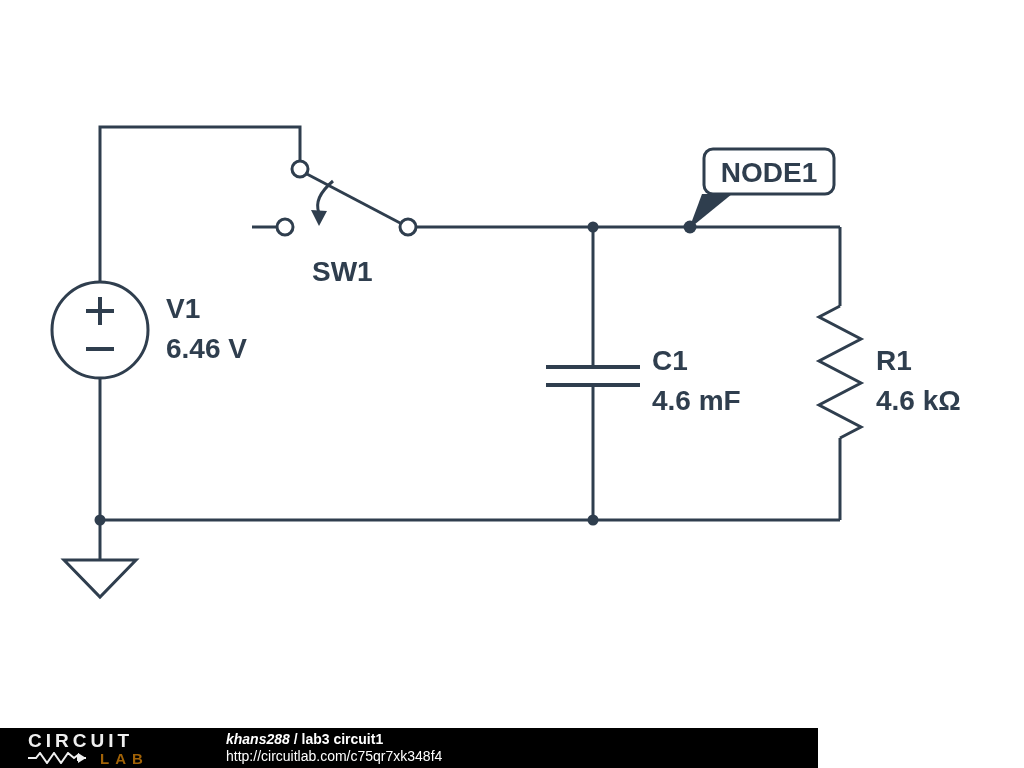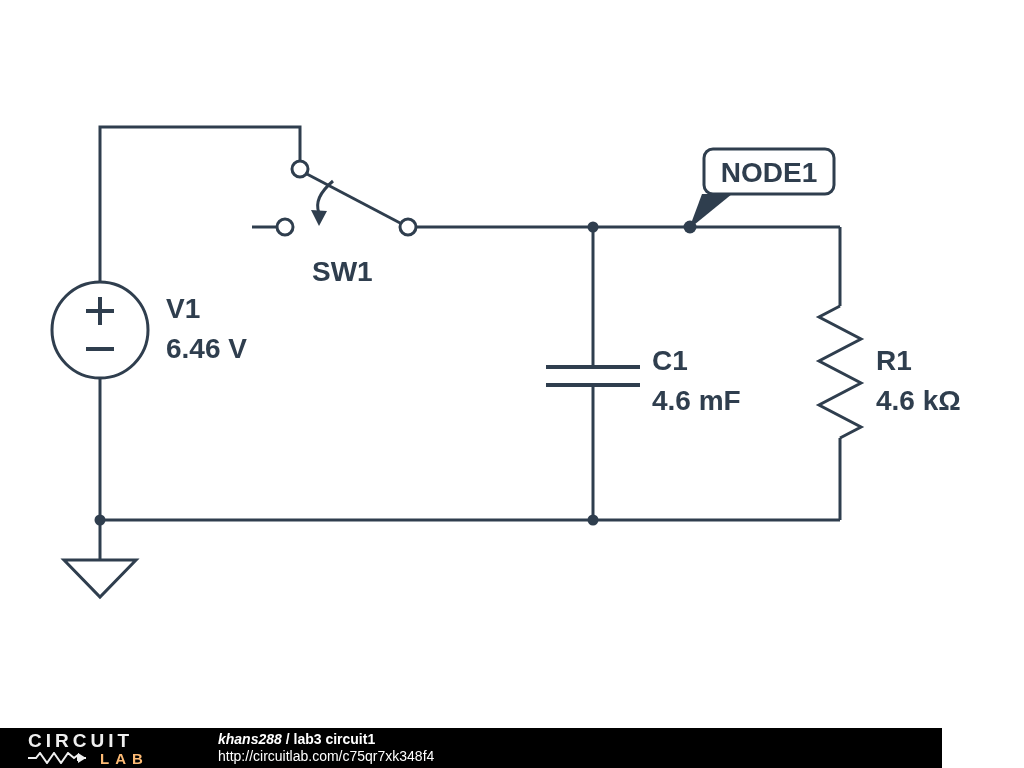--- a/index.html
+++ b/index.html
@@ -1,27 +1,27 @@
 <!DOCTYPE html>
 <html><head>
 <meta charset="utf-8">
 <style>
   html,body{margin:0;padding:0;background:#ffffff;}
   .page{width:1024px;height:768px;position:relative;background:#ffffff;overflow:hidden;
         font-family:"Liberation Sans", sans-serif;}
   .canvas-wrap{width:1024px;height:728px;}
   svg text{font-family:"Liberation Sans", sans-serif;font-weight:bold;fill:#2f3e4e;}
 
-  .footer{position:absolute;left:0;bottom:0;width:942px;height:40px;background:#000000;
-          display:flex;align-items:center;}
+  .footer{position:absolute;left:0;bottom:0;width:818px;height:40px;background:#000000;
+          display:flex;align-items:center;gap:8px;}
   .logo{margin-left:28px;width:160px;display:flex;flex-direction:column;justify-content:center;
         line-height:1;cursor:pointer;}
   .logo-top{color:#efefef;font-size:19px;font-weight:bold;letter-spacing:4px;}
   .logo-bottom{display:flex;align-items:center;gap:6px;margin-top:1px;}
-  .logo-bottom .lab{color:#fdba74;font-size:15px;font-weight:bold;letter-spacing:6px;}
+  .logo-bottom .lab{color:#a16207;font-size:15px;font-weight:bold;letter-spacing:6px;}
   .footer-text{margin-left:30px;color:#ffffff;font-size:14px;line-height:1.25;}
   .footer-line1 .user{font-style:italic;font-weight:bold;}
   .footer-line1 .sep{font-weight:bold;}
   .footer-line1 .title{font-weight:bold;}
   .footer-line2{font-weight:normal;}
 </style>
 </head>
 <body>
 
 <div class="page">

